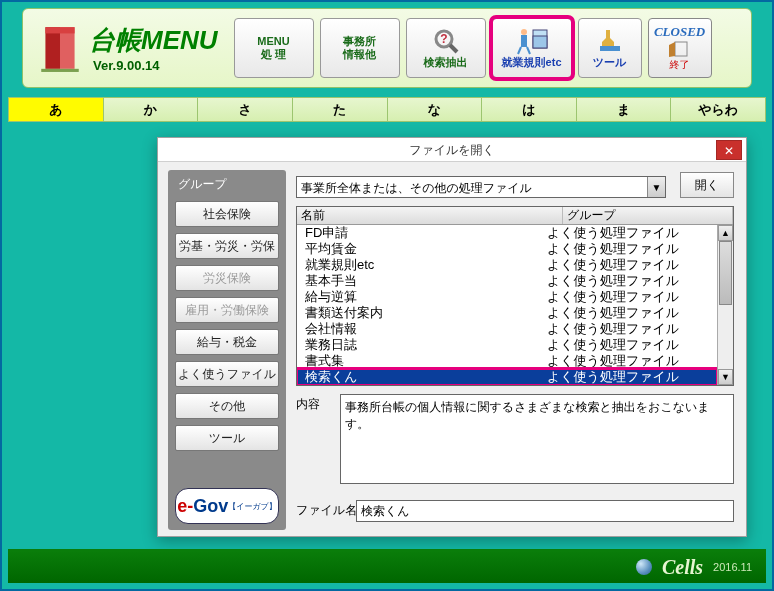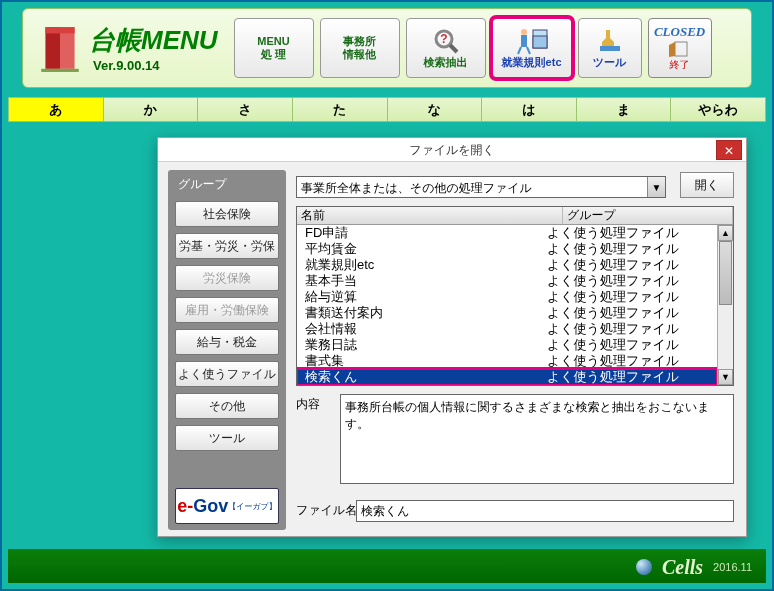--- a/index.html
+++ b/index.html
@@ -32,21 +32,21 @@
   
   .dialog { position: absolute; top: 135px; left: 155px; width: 590px; height: 400px; background: #f0f0f0; border: 1px solid #a0a0a0; box-shadow: 0 4px 14px rgba(0,0,0,.3); font-size: 12px; }
   .dlg-title { height: 24px; background: #fff; border-bottom: 1px solid #d0d0d0; text-align: center; line-height: 24px; font-size: 12px; color: #333; position: relative; }
   .dlg-close { position: absolute; right: 4px; top: 2px; width: 26px; height: 20px; background: #c9302c; color: #fff; text-align: center; line-height: 20px; cursor: pointer; font-size: 12px; border:1px solid #a32724;}
   .dlg-body { position: absolute; top: 28px; bottom: 6px; left: 6px; right: 6px; }
   
   .grp-panel { position: absolute; top: 4px; left: 4px; width: 118px; height: 360px; background: #8a8a8a; border-radius: 3px; padding: 6px 6px; display:flex; flex-direction:column; align-items:center; gap:6px;}
   .grp-head { color: #fff; font-size: 12px; align-self: flex-start; margin-left: 4px; margin-bottom:2px;}
   .grp-btn { width: 104px; height: 26px; background: linear-gradient(#fff,#e4e4e4); border:1px solid #777; border-radius: 2px; font-size: 12px; display:flex; align-items:center; justify-content:center; cursor:pointer; color:#222;}
   .grp-btn.disabled { color: #9a9a9a; cursor: default;}
-  .egov-logo { margin-top: auto; width: 104px; height: 36px; background: #fff; border:1px solid #335; border-radius: 2px; display:flex; align-items:center; justify-content:center;}
+  .egov-logo { margin-top: auto; width: 104px; height: 36px; background: #fff; border:1px solid #335; border-radius: 13px; display:flex; align-items:center; justify-content:center;}
   .egov-logo .etxt { font-family: Arial, sans-serif; font-weight: bold; font-size: 18px; color:#003a8c;}
   .egov-logo .etxt .red { color:#c00;}
   .egov-sub { font-size: 8px; color:#003a8c; margin-left:0;}
   
   .right-area { position: absolute; left: 128px; top: 4px; right: 2px; bottom: 2px; }
   .combo { position: absolute; top: 6px; left: 4px; width: 370px; height: 22px; border:1px solid #666; background:#fff; display:flex; align-items:flex-end; padding:0 4px; font-size:12px;}
   .combo .arrow { position:absolute; right:0; top:0; width:18px; height:100%; border-left:1px solid #888; background:linear-gradient(#eee,#ccc); display:flex; align-items:center; justify-content:center; font-size:10px; cursor:pointer;}
   .open-btn { position: absolute; top: 2px; right: 4px; width: 54px; height: 26px; border:1px solid #888; background:linear-gradient(#fff,#e4e4e4); font-size:12px; cursor:pointer;}
   .list-wrap { position: absolute; top: 36px; left: 4px; right: 4px; height: 180px; background:#fff; border:1px solid #666;}
   .list-head { height: 18px; background:linear-gradient(#f4f4f4,#dcdcdc); border-bottom:1px solid #999; display:flex; font-size:12px;}

